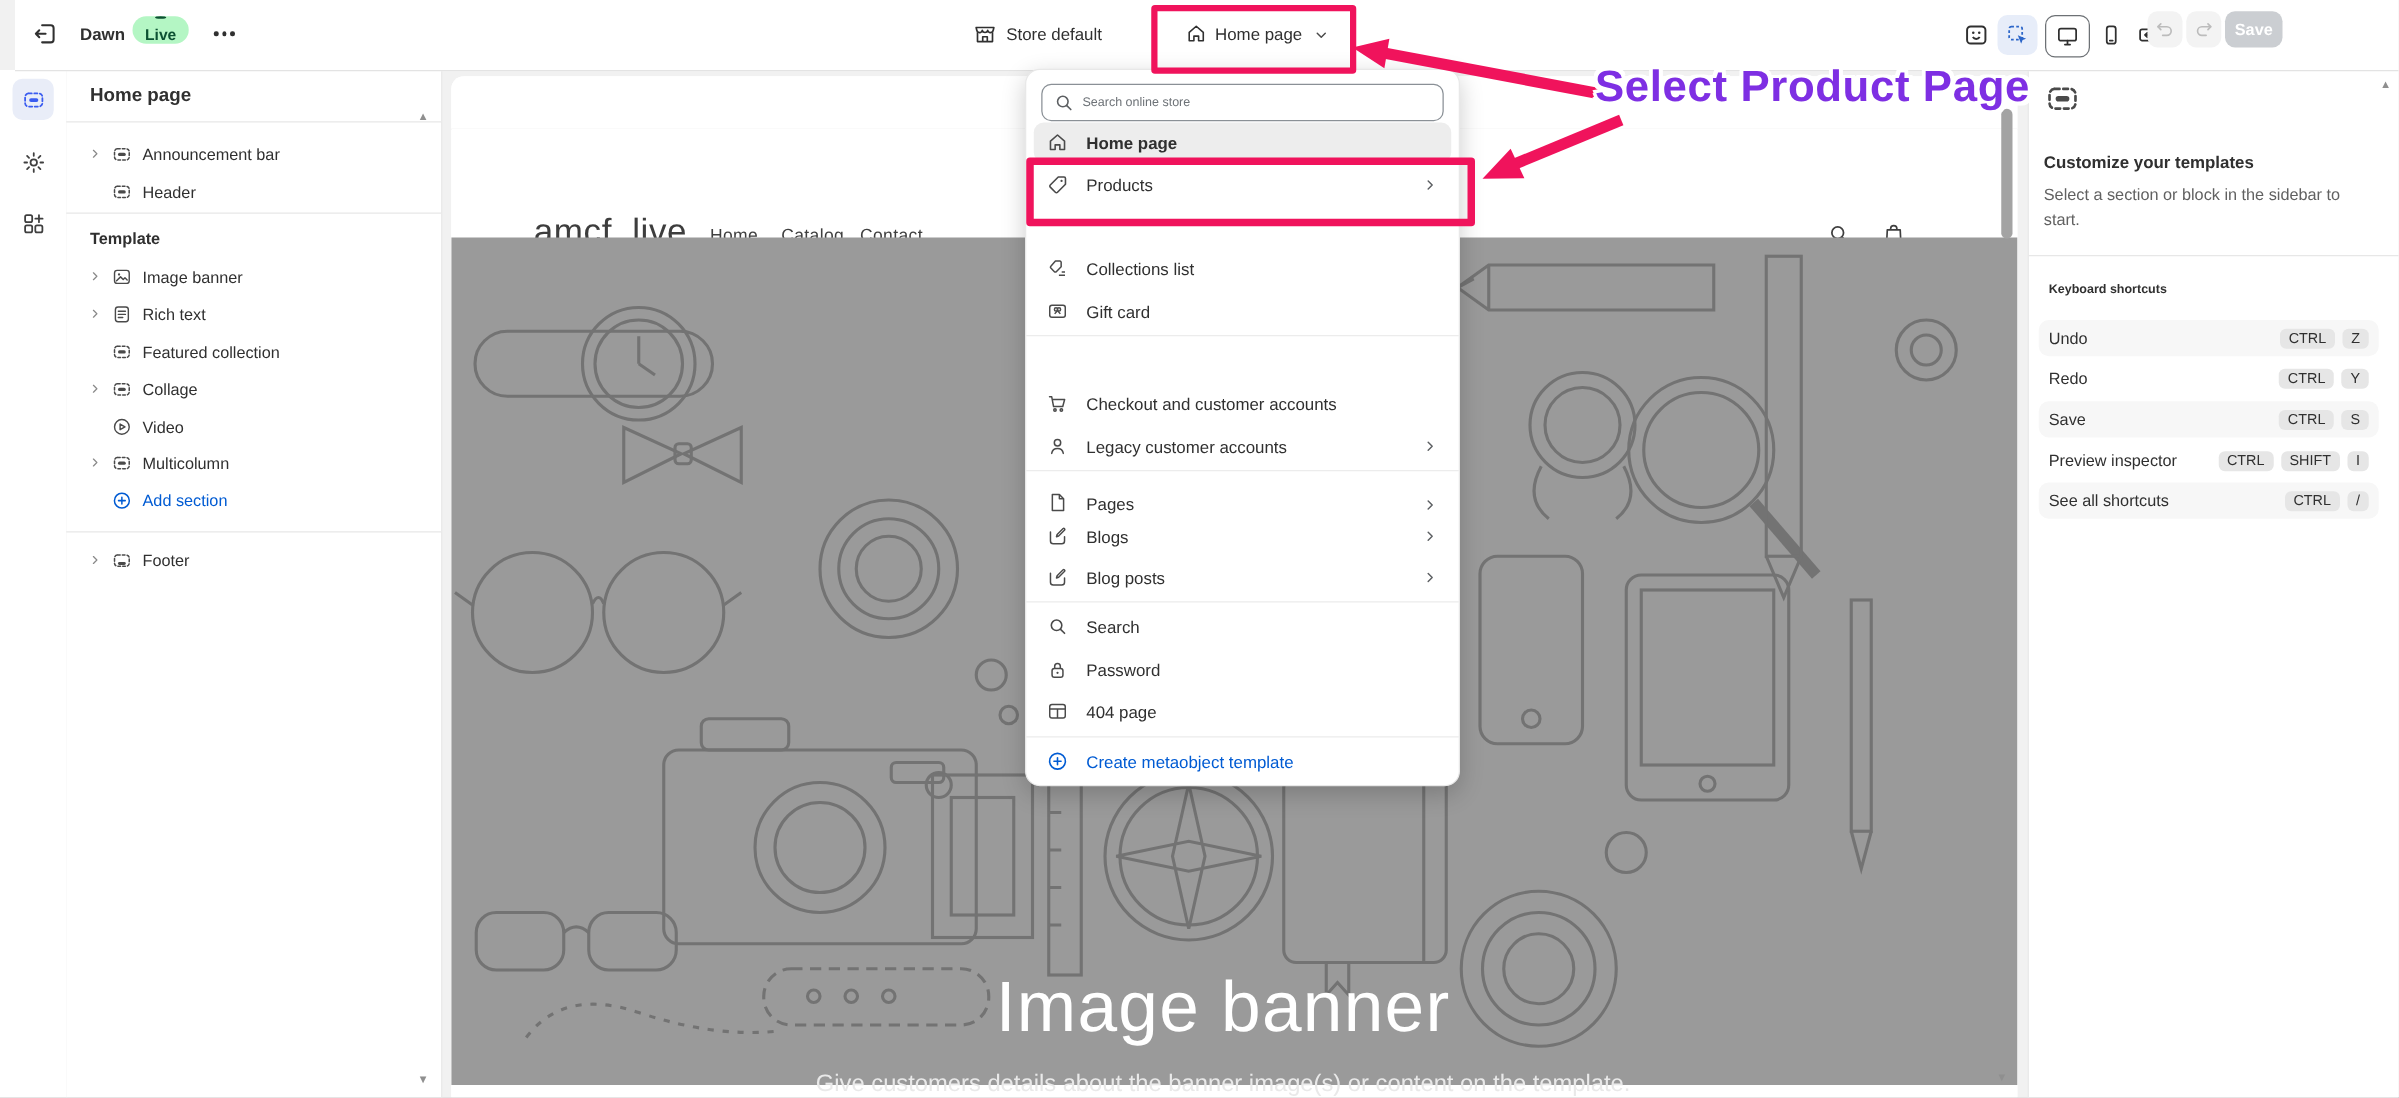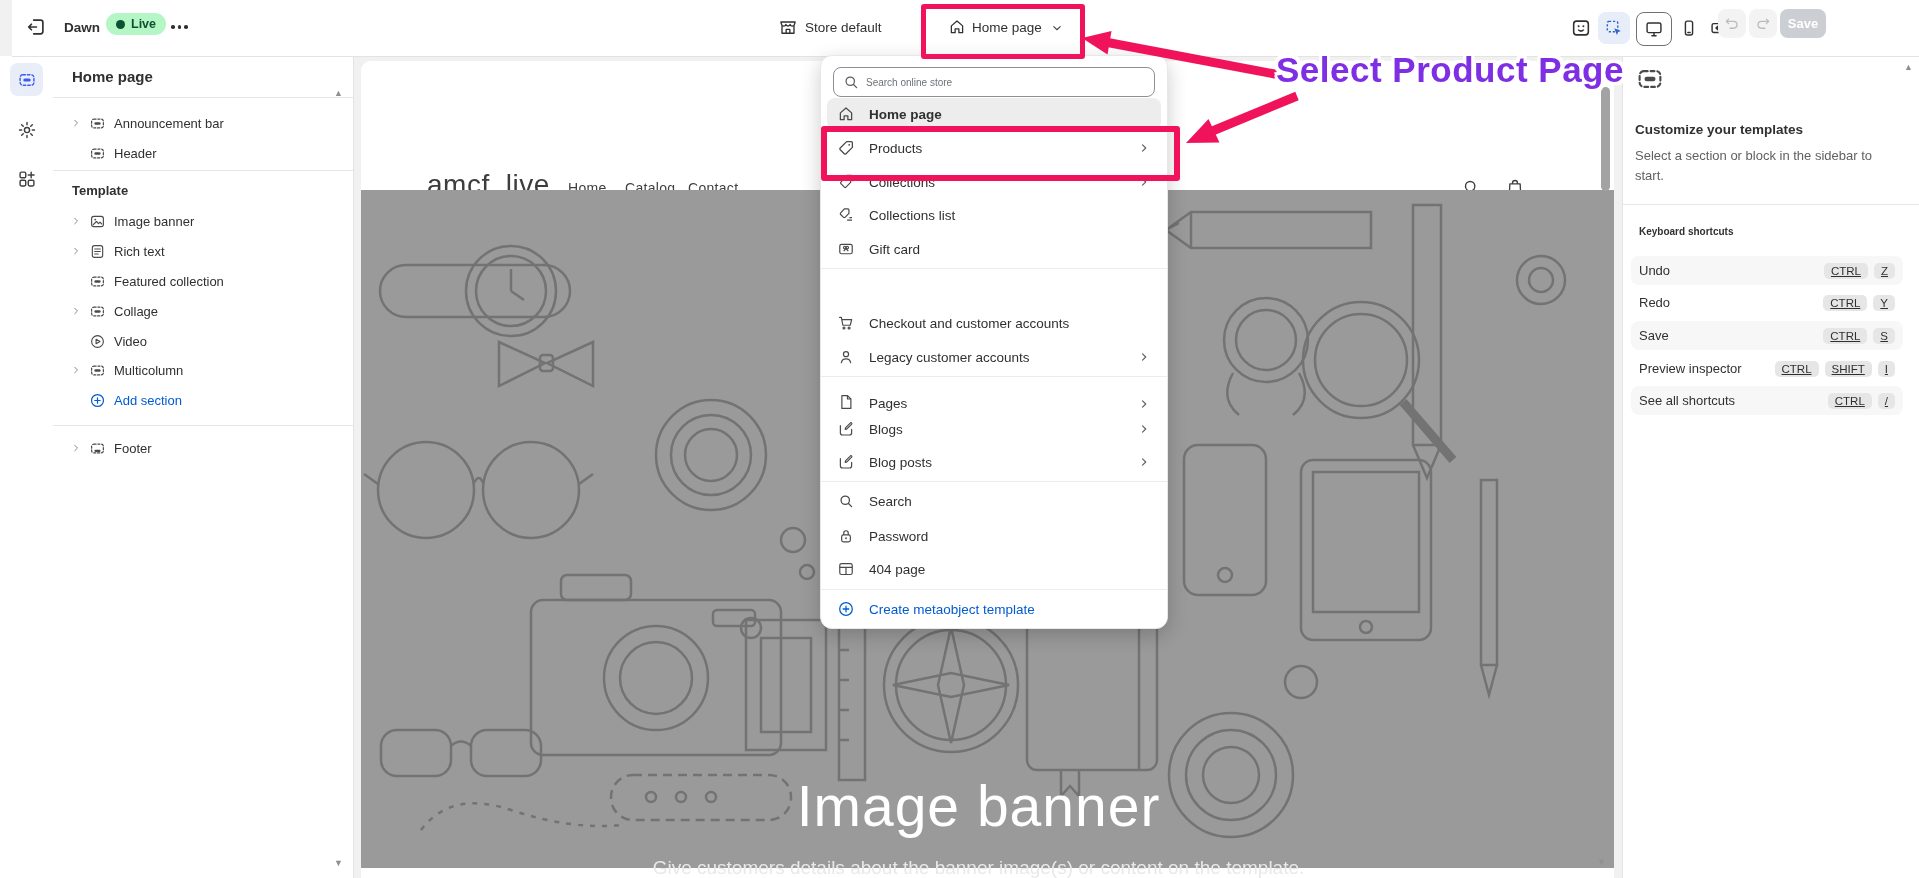--- a/index.html
+++ b/index.html
@@ -80,21 +80,21 @@
             border-left:1px solid #e3e3e3;}
   .rs-title{position:absolute;left:12px;top:66px;font-size:13.5px;font-weight:bold;}
   .rs-desc{position:absolute;left:12px;top:90px;width:250px;font-size:13px;color:#616161;line-height:20px;}
   .rs-div{position:absolute;left:0;right:0;top:148px;height:1px;background:#e7e7e7;}
   .rs-sub{position:absolute;left:16px;top:170px;font-size:10px;font-weight:bold;}
   .srow{position:absolute;left:8px;width:272px;height:29px;display:flex;align-items:center;
         padding:0 8px;box-sizing:border-box;border-radius:8px;}
   .srow.shade{background:#f7f7f7;align-items:center;}
   .srow .slabel{font-size:13px;color:#303030;}
   .keys{margin-left:auto;display:flex;gap:6px;}
-  .key{background:#e6e6e6;border-radius:5px;padding:2px 7px;font-size:11.5px;color:#303030;text-decoration:underline;}
+  .key{background:#e6e6e6;border-radius:5px;padding:2px 7px;font-size:11.5px;color:#303030;}
 
   
   .red-box{position:absolute;border:6px solid #f0135c;border-radius:3px;z-index:60;pointer-events:none;}
   .purple-label{position:absolute;left:1276px;top:50px;font-size:35px;font-weight:800;color:#7e2fe3;
       letter-spacing:.5px;z-index:72;
       text-shadow:-3px -3px 0 #fff,3px -3px 0 #fff,-3px 3px 0 #fff,3px 3px 0 #fff,
                   0 -3px 0 #fff,0 3px 0 #fff,-3px 0 0 #fff,3px 0 0 #fff;}
   .arrows{position:absolute;left:0;top:0;width:1919px;height:878px;z-index:70;pointer-events:none;}
 </style>
 </head>
@@ -307,21 +307,21 @@
 
 <div class="stage">
 
   <div class="topbar">
     <div class="abs" style="left:13px;top:16px;color:#303030;">
         <svg class="ic ic22">
           <use href="#i-exit"></use>
         </svg>
       </div>
     <div class="abs tb-txt" style="left:52px;top:20px;font-weight:bold;">Dawn</div>
-    <div class="live-badge" style="background: rgb(180, 246, 196); color: rgb(12, 81, 50);">
+    <div class="live-badge" style="background: rgb(180, 246, 196); color: rgb(12, 81, 50); flex-direction: column;">
       <span class="live-dot" style="background: rgb(12, 81, 50);"></span>
       <span>Live</span>
     </div>
     <div class="abs kebab" style="left:159px;top:25px;">
         <i></i>
         <i></i>
         <i></i>
       </div>
 
     <div class="abs" style="left:766px;top:17px;color:#303030;">
@@ -716,33 +716,20 @@
             <use href="#i-tag"></use>
           </svg>
         </span>
       <span class="dlabel">Products</span>
       <span class="dchev">
           <svg class="ic ic14">
             <use href="#i-chevr"></use>
           </svg>
         </span>
     </div>
-    <div class="drow" style="top:110px;">
-      <span class="dicon">
-          <svg class="ic ic18">
-            <use href="#i-tags"></use>
-          </svg>
-        </span>
-      <span class="dlabel">Collections</span>
-      <span class="dchev">
-          <svg class="ic ic14">
-            <use href="#i-chevr"></use>
-          </svg>
-        </span>
-    </div>
     <div class="drow" style="top:143px;text-align:right;">
       <span class="dicon">
           <svg class="ic ic18">
             <use href="#i-taglist"></use>
           </svg>
         </span>
       <span class="dlabel">Collections list</span>
     </div>
     <div class="drow" style="top:177px;">
       <span class="dicon">

